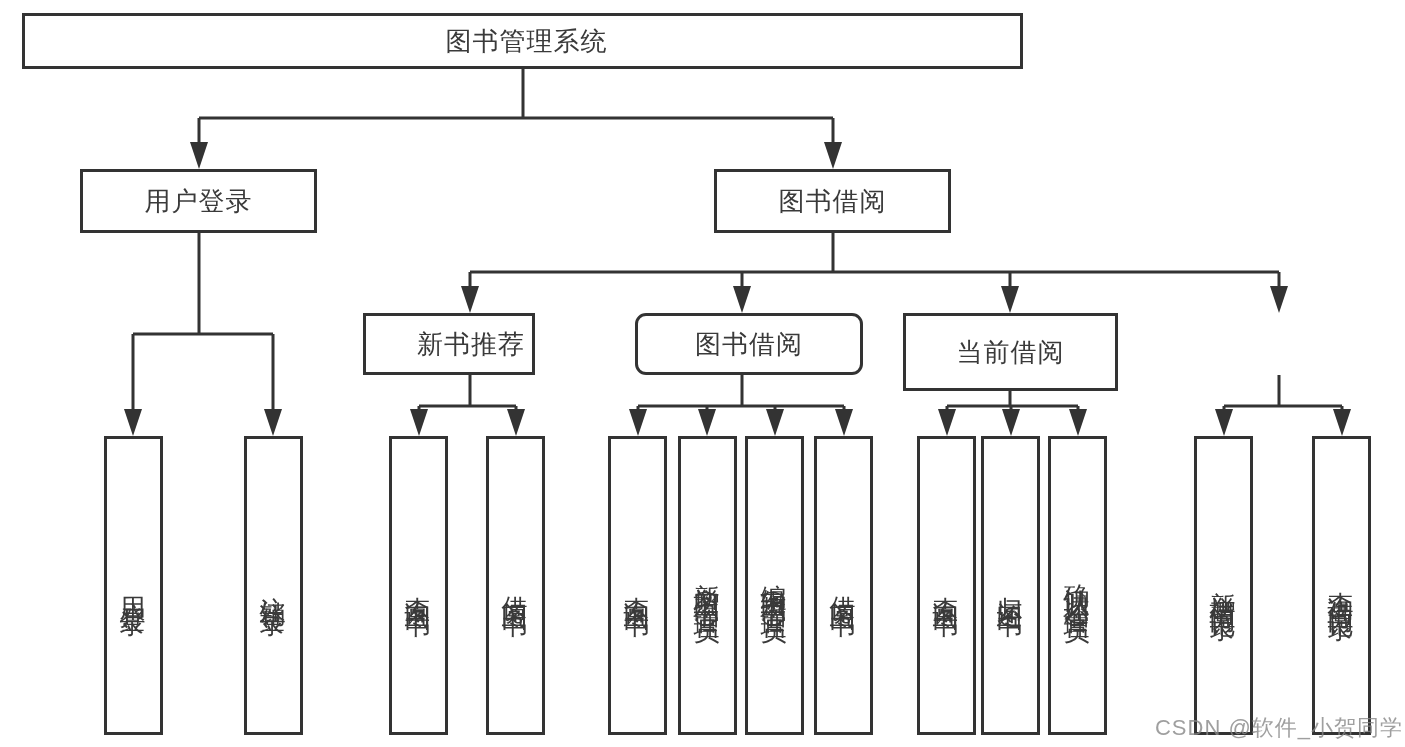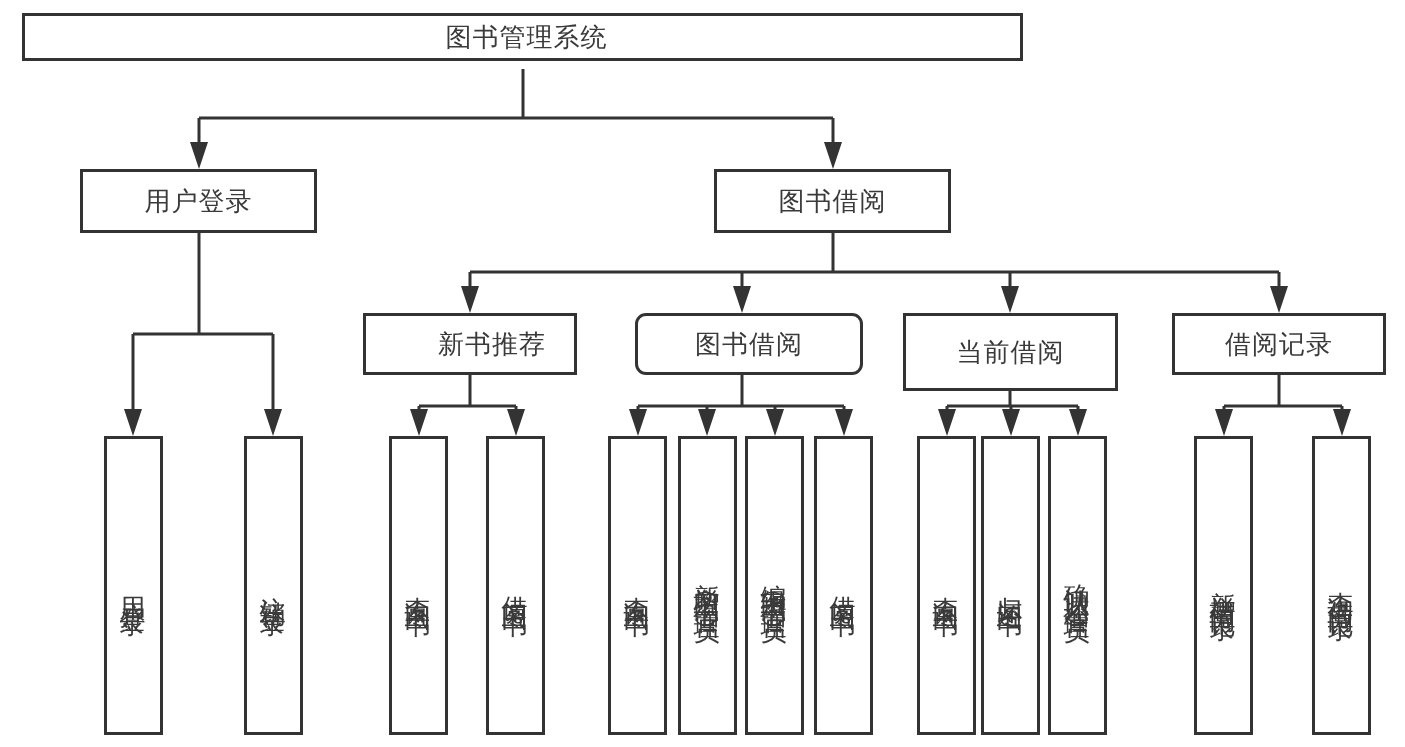--- a/index.html
+++ b/index.html
@@ -113,42 +113,42 @@
       <polygon class="ahead" points="1069,409 1087,409 1078,436"></polygon>
     </g>
 
     <g>
       <path class="cline" d="M1279,375 L1279,406 M1224,406 L1342,406 M1224,406 L1224,411 M1342,406 L1342,411"></path>
       <polygon class="ahead" points="1215,409 1233,409 1224,436"></polygon>
       <polygon class="ahead" points="1333,409 1351,409 1342,436"></polygon>
     </g>
   </svg>
 
-  <div class="node" style="left:22px; top:13px; width:1001px; height:48px;padding-left:8px;">图书管理系统</div>
+  <div class="node" style="left:22px; top:13px; width:1001px; height:56px;padding-left:8px;">图书管理系统</div>
 
   <div class="node" style="left:80px; top:169px; width:237px; height:64px;">用户登录</div>
   <div class="node" style="left:714px; top:169px; width:237px; height:64px;">图书借阅</div>
 
-  <div class="node" style="left:363px; top:313px; width:214px; height:62px;padding-left:44px;">新书推荐</div>
+  <div class="node" style="left:363px; top:313px; width:172px; height:62px;padding-left:44px;">新书推荐</div>
   <div class="node" style="left:635px; top:313px; width:228px; height:62px;border-radius:11px;">图书借阅</div>
   <div class="node" style="left:903px; top:313px; width:215px; height:78px;">当前借阅</div>
-  <div class="node" style="left:1172px; top:313px; width:214px; height:62px;">借阅记录</div>
 
   <div class="leaf" style="left:104px;">用户登录</div>
   <div class="leaf" style="left:244px;">注销登录</div>
 
   <div class="leaf" style="left:389px;">查询图书</div>
   <div class="leaf" style="left:486px;">借阅图书</div>
 
   <div class="leaf" style="left:608px;">查询图书</div>
   <div class="leaf" style="left:678px;">新增图书（管理员）</div>
   <div class="leaf" style="left:745px;">编辑图书（管理员）</div>
   <div class="leaf" style="left:814px;">借阅图书</div>
 
   <div class="leaf" style="left:917px;">查询图书</div>
   <div class="leaf" style="left:981px;">归还图书</div>
   <div class="leaf" style="left:1048px;">确认归还（管理员）</div>
 
   <div class="leaf" style="left:1194px;">新增借阅记录</div>
   <div class="leaf" style="left:1312px;">查询借阅记录</div>
 
+  <div class="watermark">CSDN @软件_小贺同学</div>
 
 </div>
 
 </body></html>

